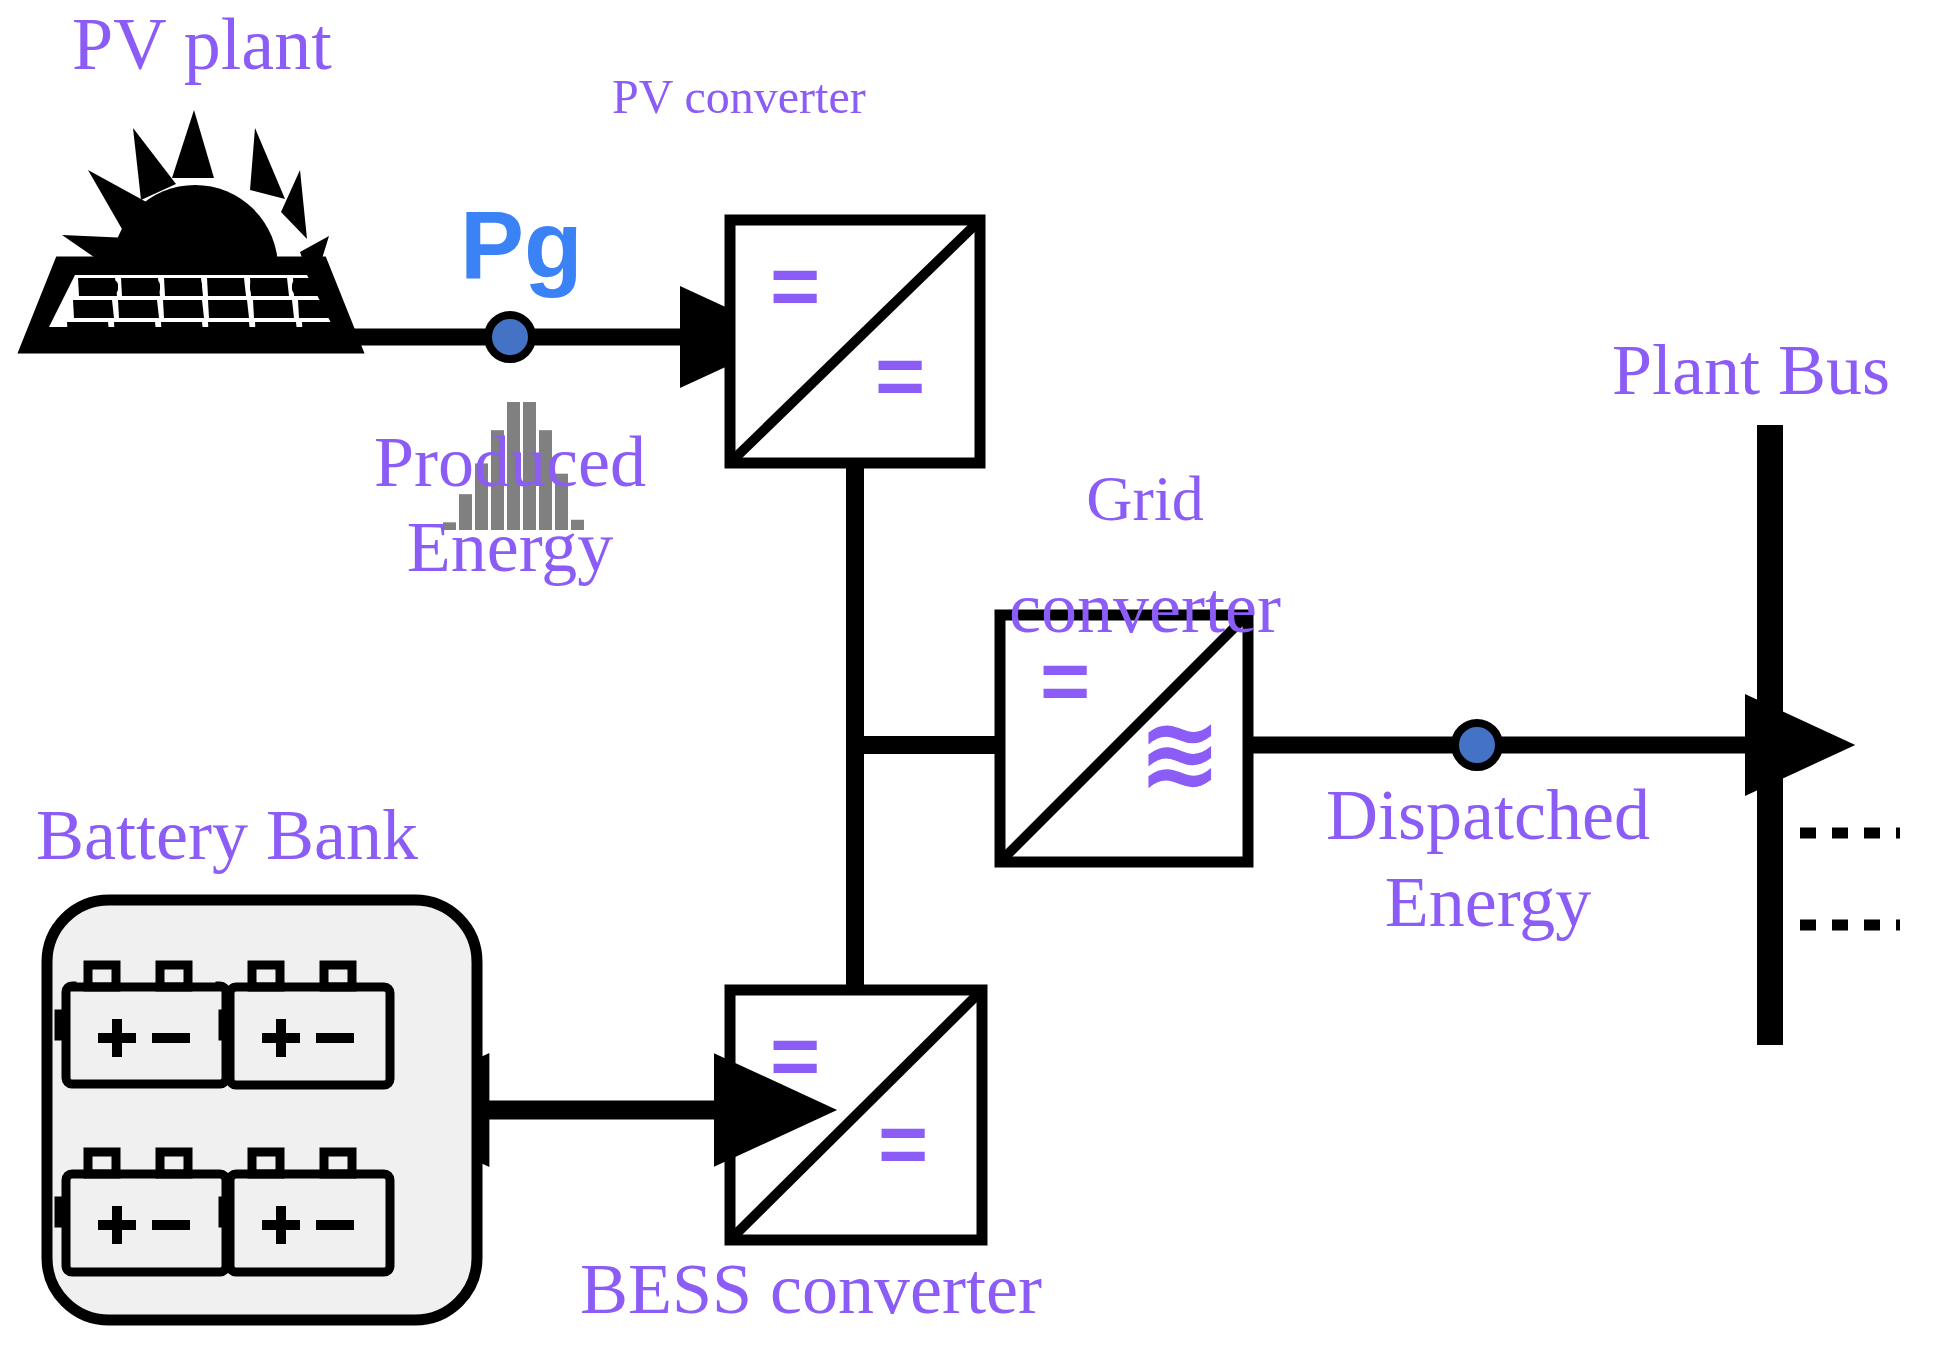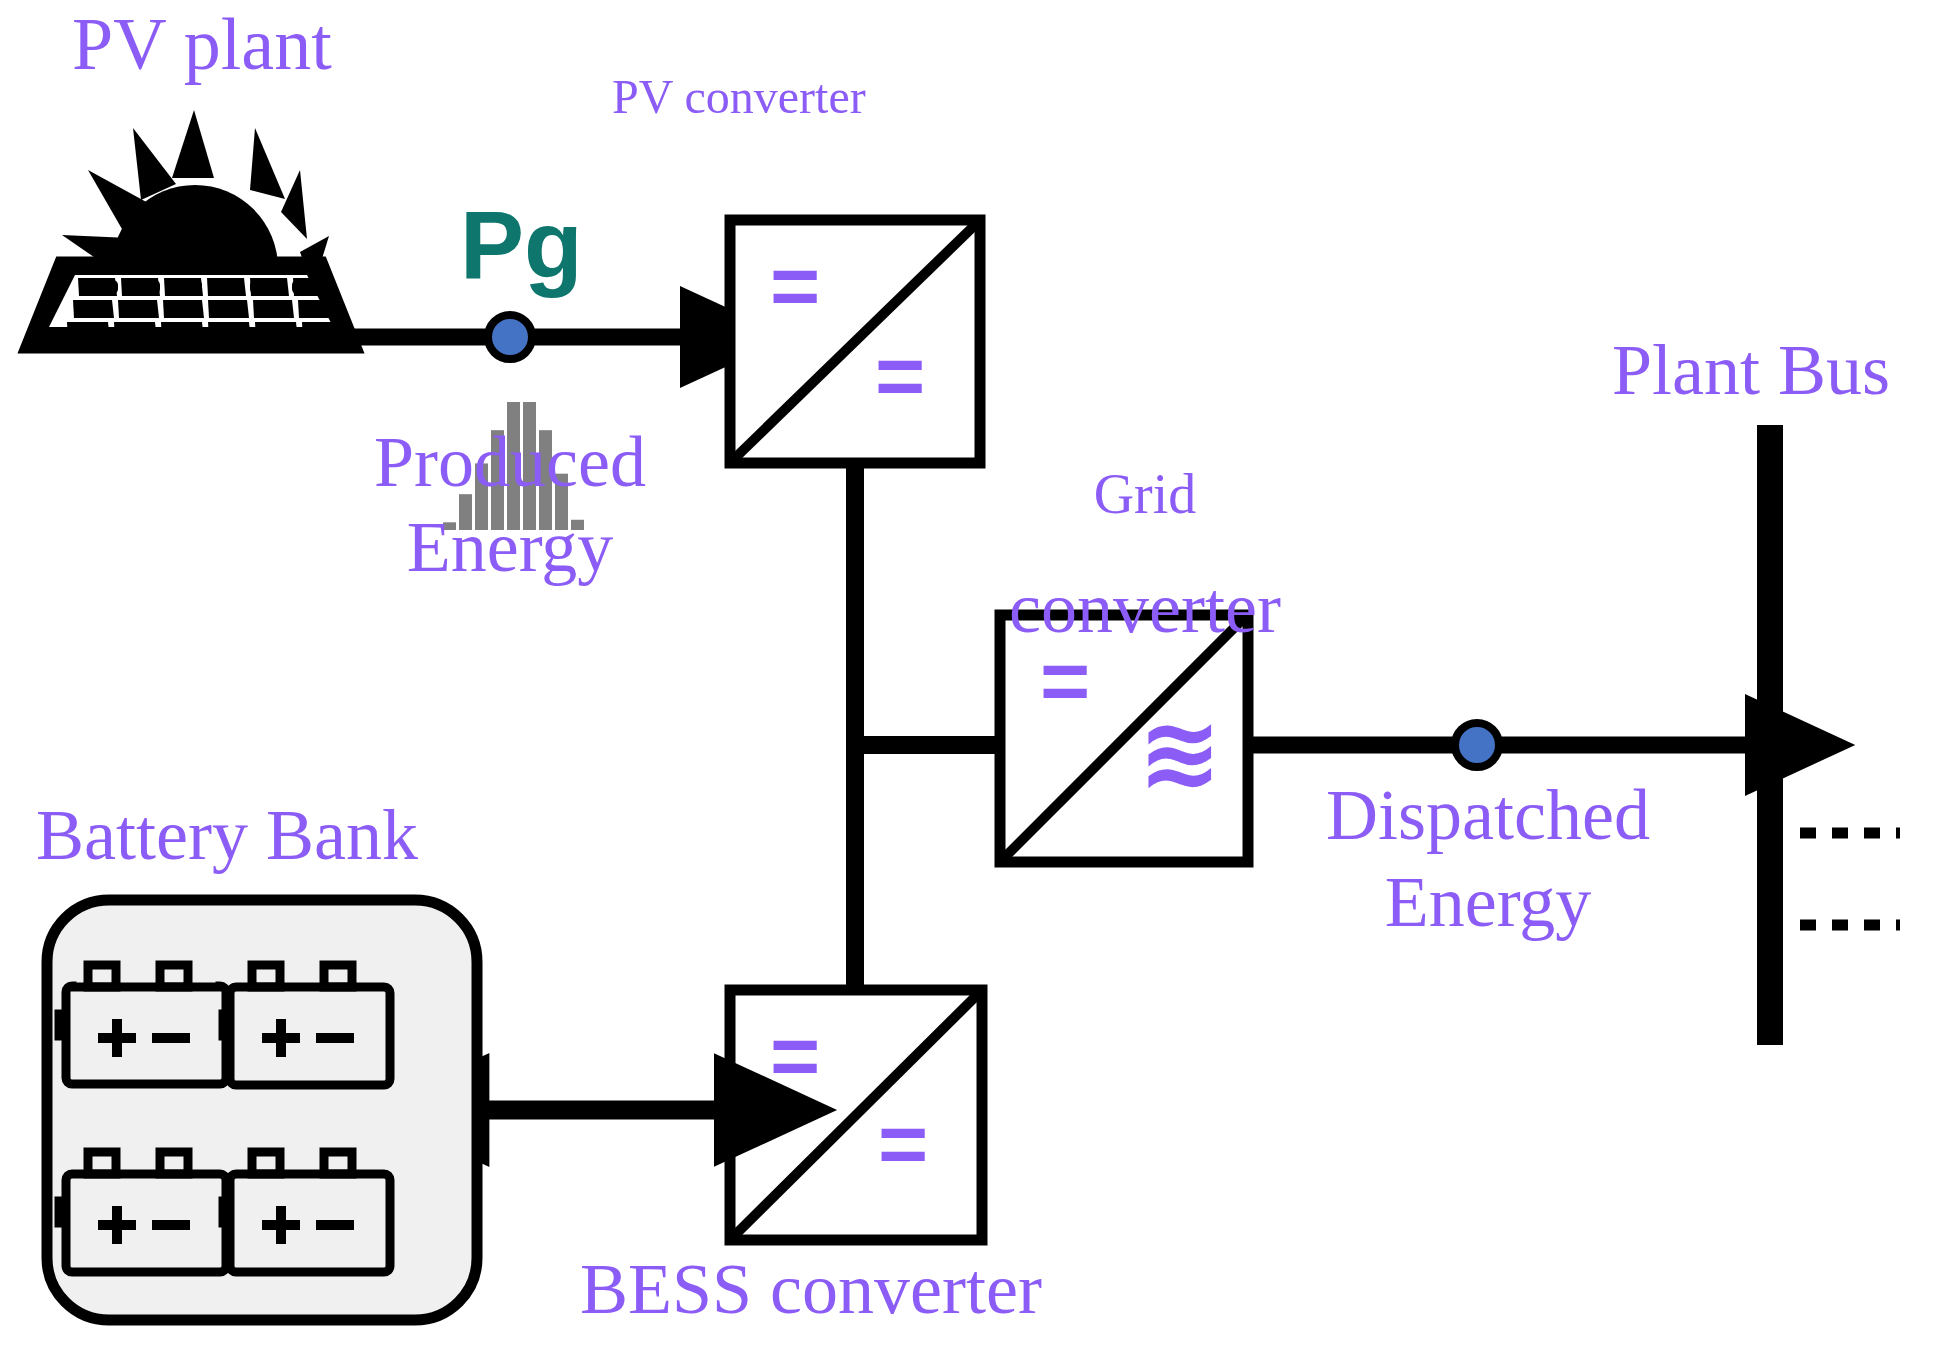--- a/index.html
+++ b/index.html
@@ -1,21 +1,21 @@
 <!DOCTYPE html>
 <html><head>
 <meta charset="utf-8">
 <style>
   html,body{margin:0;padding:0;background:#ffffff;}
   body{width:1955px;height:1352px;position:relative;overflow:hidden;
        font-family:"Liberation Serif","DejaVu Serif",serif;color:#000;}
   .stage{position:absolute;left:0;top:0;width:1955px;height:1352px;}
   .lbl{position:absolute;white-space:nowrap;line-height:1.05;color:#8b5cf6;}
   .lbl.center{text-align:center;}
-  .red{color:#0f766e;font-family:"Liberation Sans","DejaVu Sans",sans-serif;font-weight:700;text-align:center;}
+  .red{color:#3b82f6;font-family:"Liberation Sans","DejaVu Sans",sans-serif;font-weight:700;text-align:center;}
   svg{position:absolute;left:0;top:0;width:1955px;height:1352px;overflow:visible;}
 </style>
 </head>
 <body>
 
 <div class="stage">
 
   <svg viewBox="0 0 1955 1352">
     <defs>
       <marker id="ah" markerWidth="8" markerHeight="8" refX="0.6" refY="3" orient="auto" markerUnits="strokeWidth">
@@ -206,21 +206,21 @@
   <div class="lbl" style="left:1040px;top:635px;font-size:86px;font-weight:700;font-family:'Liberation Sans',sans-serif;">=</div>
   <div class="lbl" style="left:1138px;top:700px;font-size:100px;font-weight:700;font-family:'DejaVu Sans',sans-serif;">≋</div>
 
   <div class="lbl" style="left:770px;top:1010px;font-size:86px;font-weight:700;font-family:'Liberation Sans',sans-serif;">=</div>
   <div class="lbl" style="left:878px;top:1098px;font-size:86px;font-weight:700;font-family:'Liberation Sans',sans-serif;">=</div>
 
   <div class="lbl" style="left:72px;top:6px;font-size:74px;">PV plant</div>
 
   <div class="lbl" style="left:612px;top:72px;font-size:48px;">PV converter</div>
 
-  <div class="lbl center" style="left:1030px;top:465px;width:230px;font-size:56px;">Grid</div>
+  <div class="lbl center" style="left:1030px;top:465px;width:230px;font-size:64px;">Grid</div>
   <div class="lbl center" style="left:965px;top:571px;width:360px;font-size:72px;">converter</div>
 
   <div class="lbl" style="left:580px;top:1252px;font-size:72px;">BESS converter</div>
 
   <div class="lbl" style="left:20px;top:798px;font-size:72px;margin-left:16px;">Battery Bank</div>
 
   <div class="lbl center" style="left:290px;top:425px;width:440px;font-size:72px;">Produced</div>
 
   <div class="lbl" style="left:1612px;top:333px;font-size:72px;">Plant Bus</div>
   <div class="lbl center" style="left:290px;top:510px;width:440px;font-size:72px;">Energy</div>

